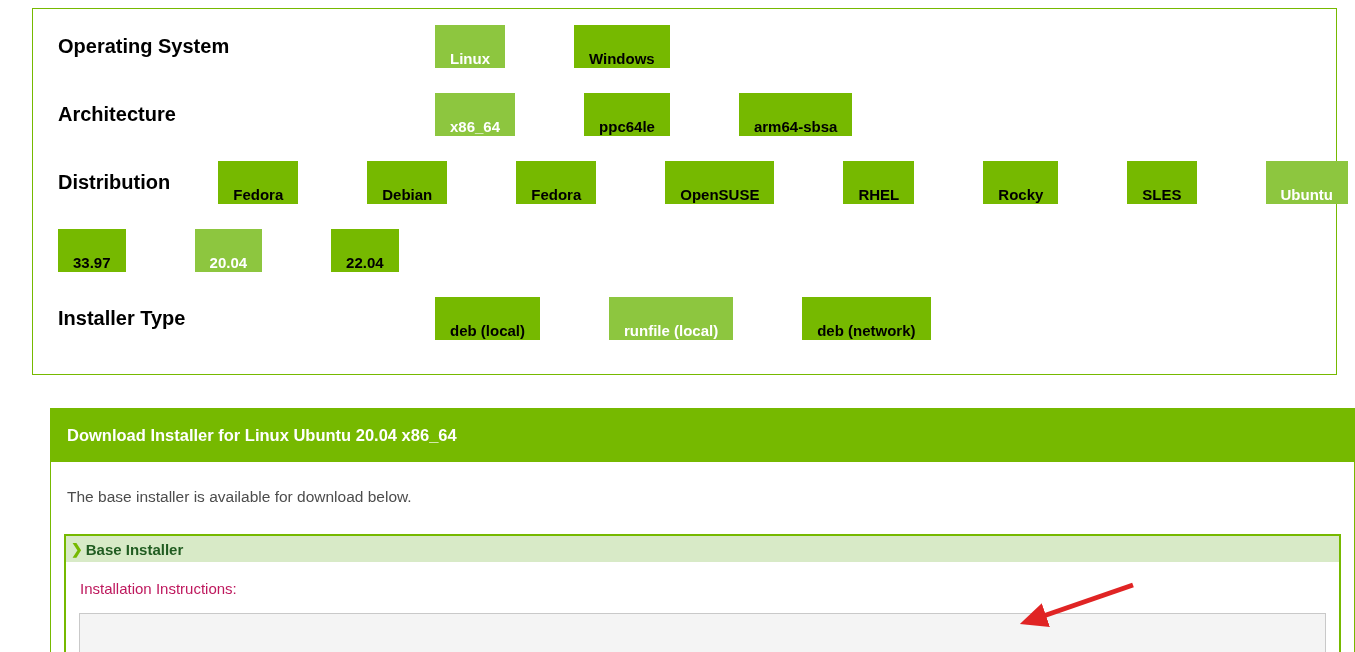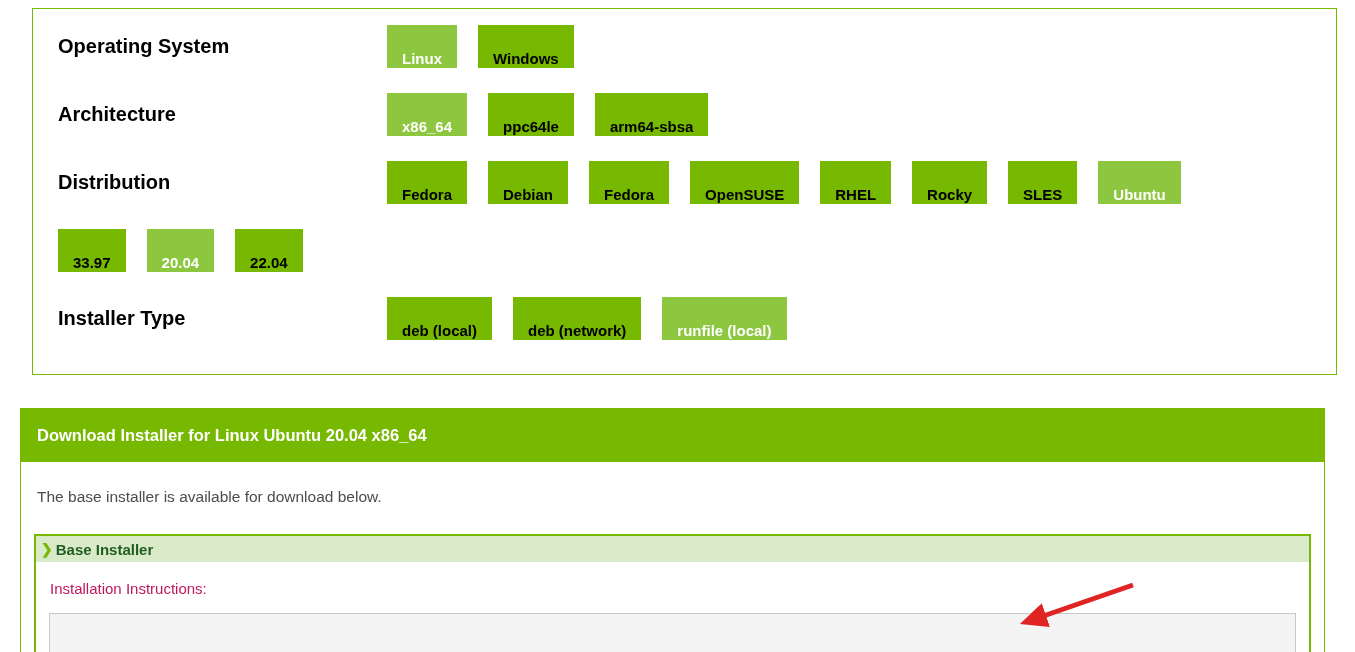--- a/index.html
+++ b/index.html
@@ -18,20 +18,21 @@
     width: 1305px; height: 367px;
     border: 1px solid #76b900;
     background: #ffffff;
     padding: 16px 0 0 25px;
   }
   .sel-row {
     display: flex;
     align-items: center;
     height: 43px;
     margin-bottom: 25px;
+    gap: 48px;
   }
   .row-label {
     width: 329px;
     font-size: 20px;
     font-weight: bold;
     color: #000000;
   }
   .opt {
     display: inline-block;
     height: 43px;
@@ -48,21 +49,21 @@
     white-space: nowrap;
   }
   .opt.selected {
     background: #8dc63f;
     color: #ffffff;
   }
 
   
   .download-panel {
     position: absolute;
-    left: 20px; top: 408px;
+    left: 50px; top: 408px;
     width: 1305px; height: 244px;
     border-left: 1px solid #76b900;
     border-right: 1px solid #76b900;
     background: #ffffff;
   }
   .dl-header {
     height: 54px;
     background: #76b900;
     display: flex;
     align-items: center;
@@ -160,22 +161,22 @@
 
   <div class="sel-row">
     <button class="opt">33.97</button>
     <button class="opt selected">20.04</button>
     <button class="opt">22.04</button>
   </div>
 
   <div class="sel-row">
     <div class="row-label">Installer Type</div>
     <button class="opt">deb (local)</button>
+    <button class="opt selected">runfile (local)</button>
     <button class="opt">deb (network)</button>
-    <button class="opt selected">runfile (local)</button>
   </div>
 
 </div>
 
 <div class="download-panel">
   <div class="dl-header">
     <div class="dl-title">Download Installer for Linux Ubuntu 20.04 x86_64</div>
   </div>
   <div class="dl-body">
     <p class="avail-text">The base installer is available for download below.</p>

